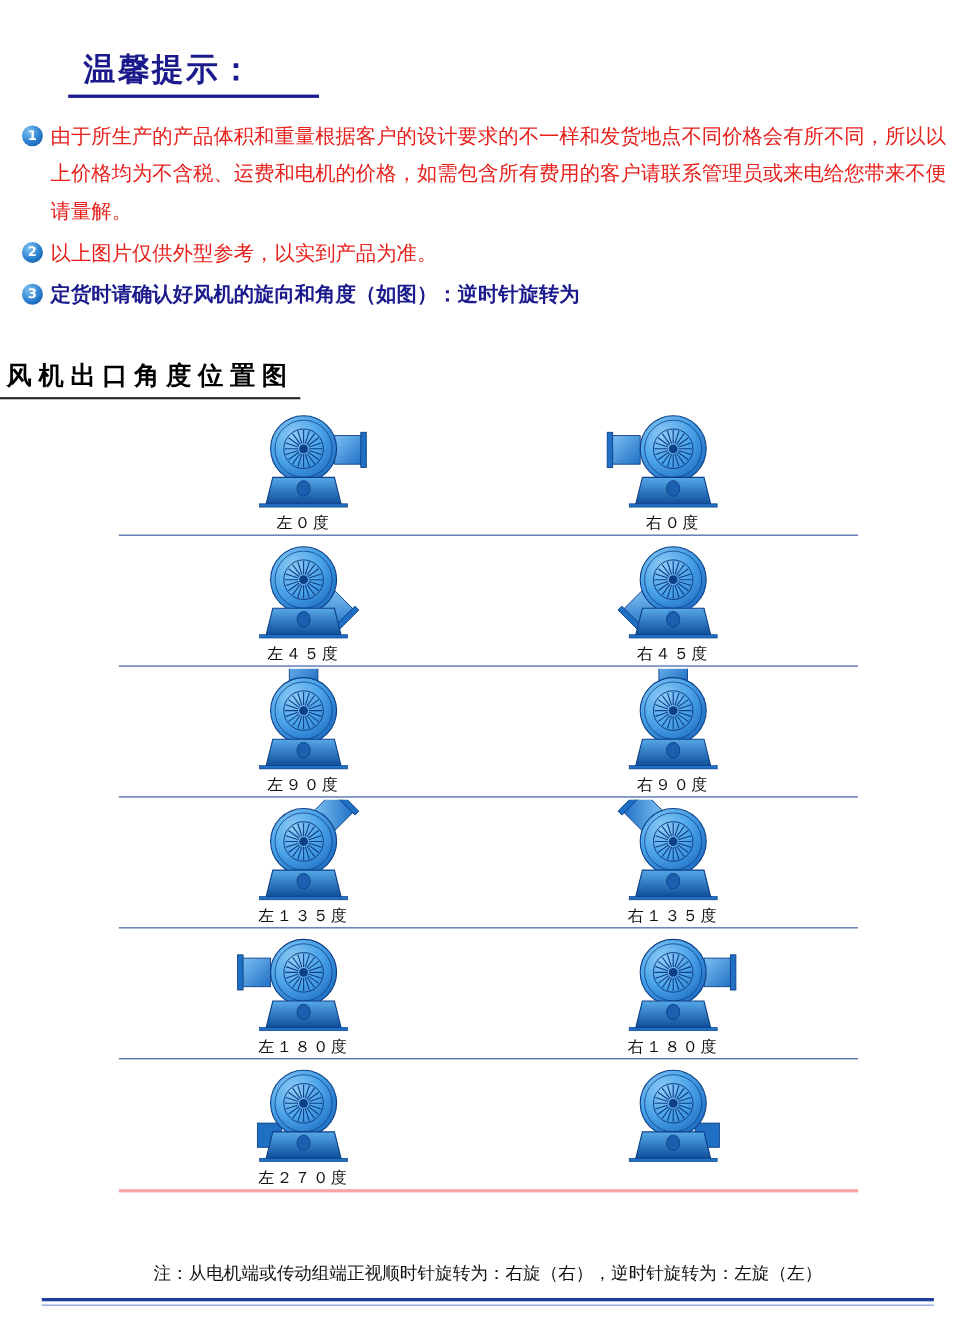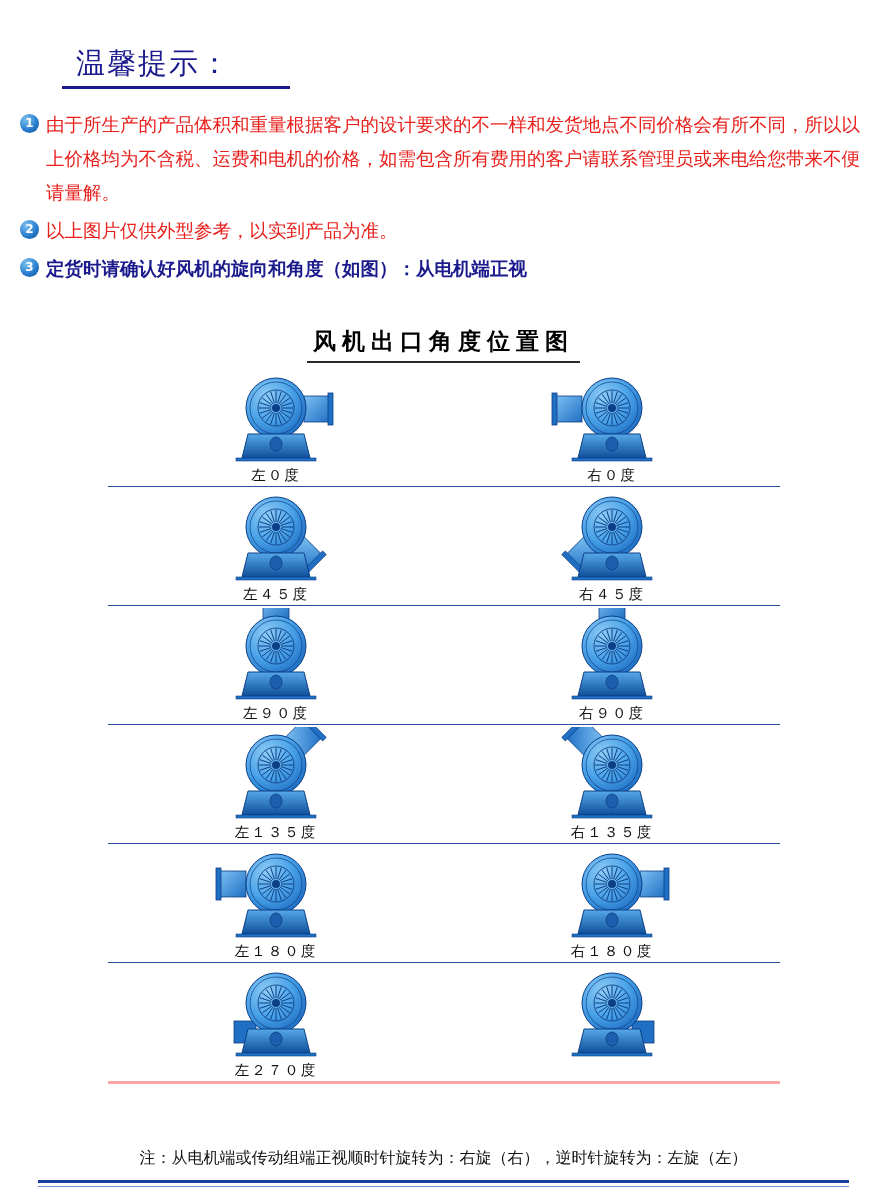--- a/index.html
+++ b/index.html
@@ -35,21 +35,21 @@
     width: 228px;
     height: 3px;
     background: #1b1b8f;
   }
   .tips-title {
     position: absolute;
     left: 14px;
     top: 2px;
     font-family: "DejaVu Sans", sans-serif;
     font-size: 29px;
-    font-weight: normal;
+    font-weight: bold;
     color: #1a1a8c;
     letter-spacing: 2px;
     white-space: nowrap;
   }
 
   
   .notes {
     position: absolute;
     left: 18px;
     top: 108px;
@@ -83,21 +83,21 @@
     color: #1a1a8c;
     font-weight: bold;
   }
 
   
   .section-title-wrap {
     position: absolute;
     left: 0;
     top: 326px;
     width: 887px;
-    text-align: center;
+    text-align: left;
   }
   .section-title {
     display: inline-block;
     font-family: "DejaVu Sans", sans-serif;
     font-size: 23px;
     font-weight: bold;
     color: #000000;
     letter-spacing: 6px;
     border-bottom: 2px solid #2b2b2b;
     padding: 0 6px 4px 6px;
@@ -193,21 +193,21 @@
     <div class="note">
       <span class="num">1</span>
       <span>由于所生产的产品体积和重量根据客户的设计要求的不一样和发货地点不同价格会有所不同，所以以上价格均为不含税、运费和电机的价格，如需包含所有费用的客户请联系管理员或来电给您带来不便请量解。</span>
     </div>
     <div class="note">
       <span class="num">2</span>
       <span>以上图片仅供外型参考，以实到产品为准。</span>
     </div>
     <div class="note blue">
       <span class="num">3</span>
-      <span>定货时请确认好风机的旋向和角度（如图）：从电机端正视</span>
+      <span>定货时请确认好风机的旋向和角度（如图）：逆时针旋转为</span>
     </div>
   </div>
 
   <div class="section-title-wrap">
     <div class="section-title">风机出口角度位置图</div>
   </div>
 
   <div class="grid">
 
     <div class="row">

